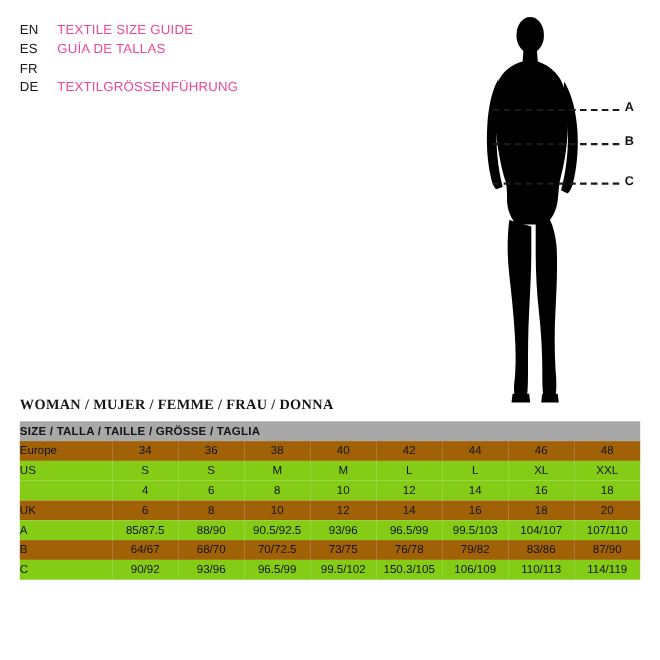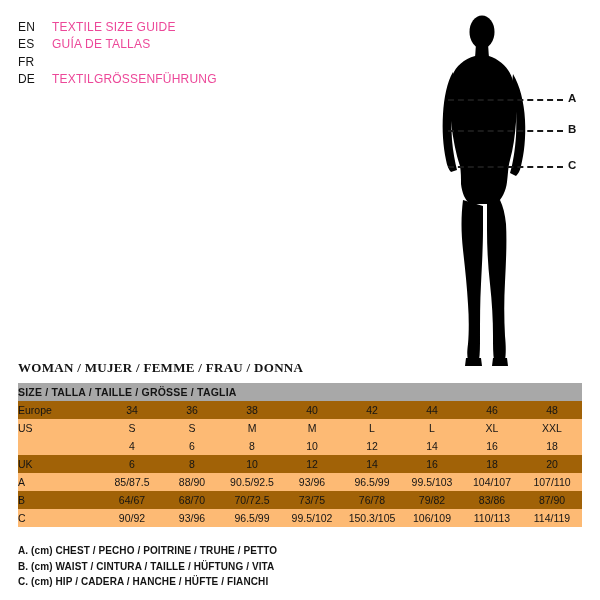--- a/index.html
+++ b/index.html
@@ -104,21 +104,21 @@
     text-align: left;
     padding-left: 0;
   }
   tr.head-row td {
     background: #a8a8a8;
     font-weight: bold;
     font-size: 10.5px;
     letter-spacing: 0.2px;
   }
   tr.shade td { background: #a16207; }
-  tr.light td { background: #fdba74; }
+  tr.light td { background: #84cc16; }
 
   
   .notes {
     position: absolute;
     top: 543px;
     left: 18px;
     width: 564px;
   }
   .note {
     font-size: 10px;
@@ -326,19 +326,14 @@
         <td>96.5/99</td>
         <td>99.5/102</td>
         <td>150.3/105</td>
         <td>106/109</td>
         <td>110/113</td>
         <td>114/119</td>
       </tr>
     </tbody>
   </table>
 
-  <div class="notes">
-    <div class="note">A. (cm) CHEST / PECHO / POITRINE / TRUHE / PETTO</div>
-    <div class="note">B. (cm) WAIST / CINTURA / TAILLE / HÜFTUNG / VITA</div>
-    <div class="note">C. (cm) HIP / CADERA / HANCHE / HÜFTE / FIANCHI</div>
-  </div>
 
 </div>
 
 </body></html>

